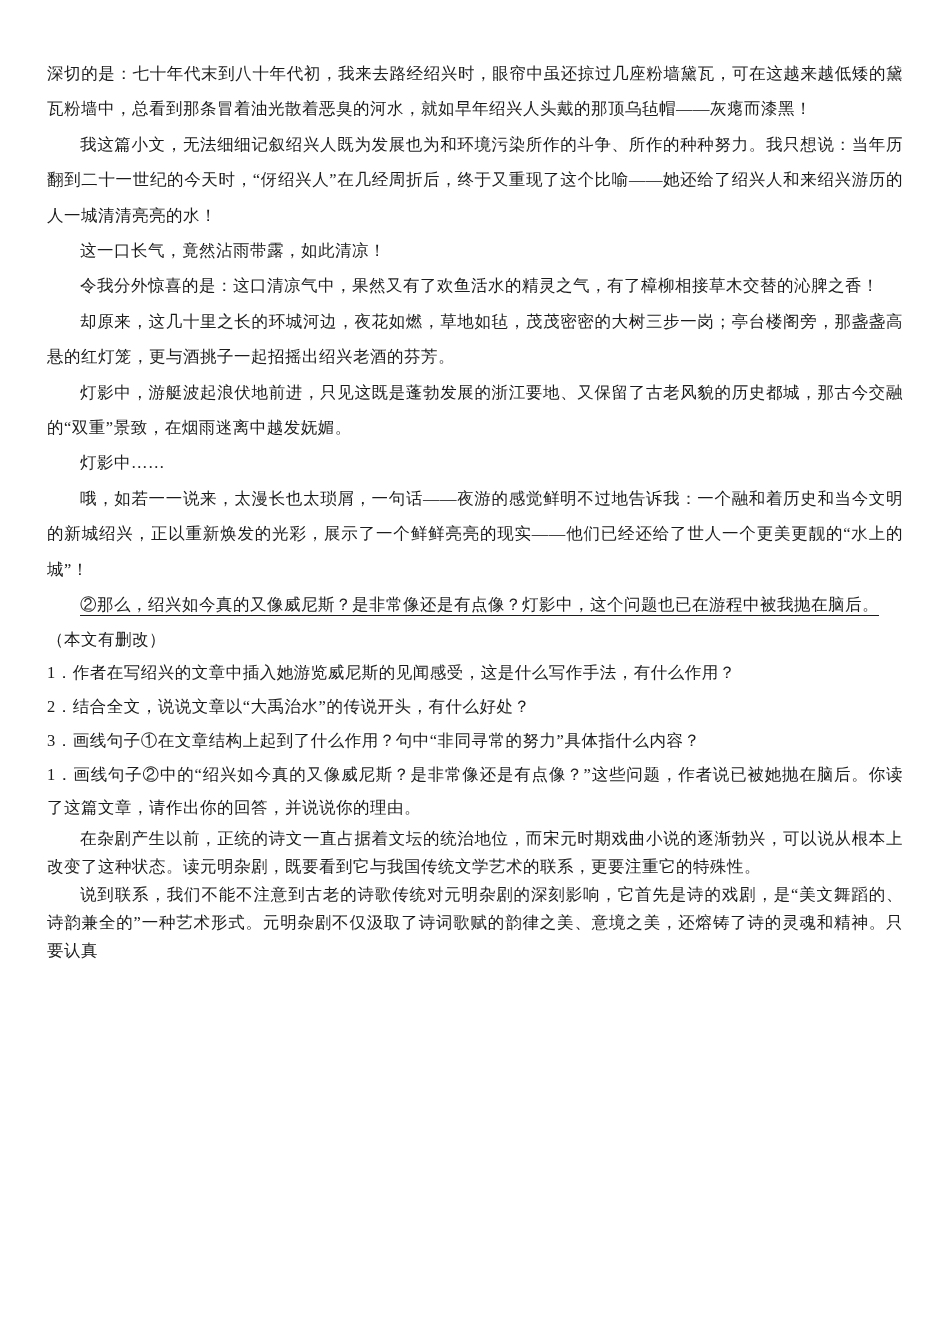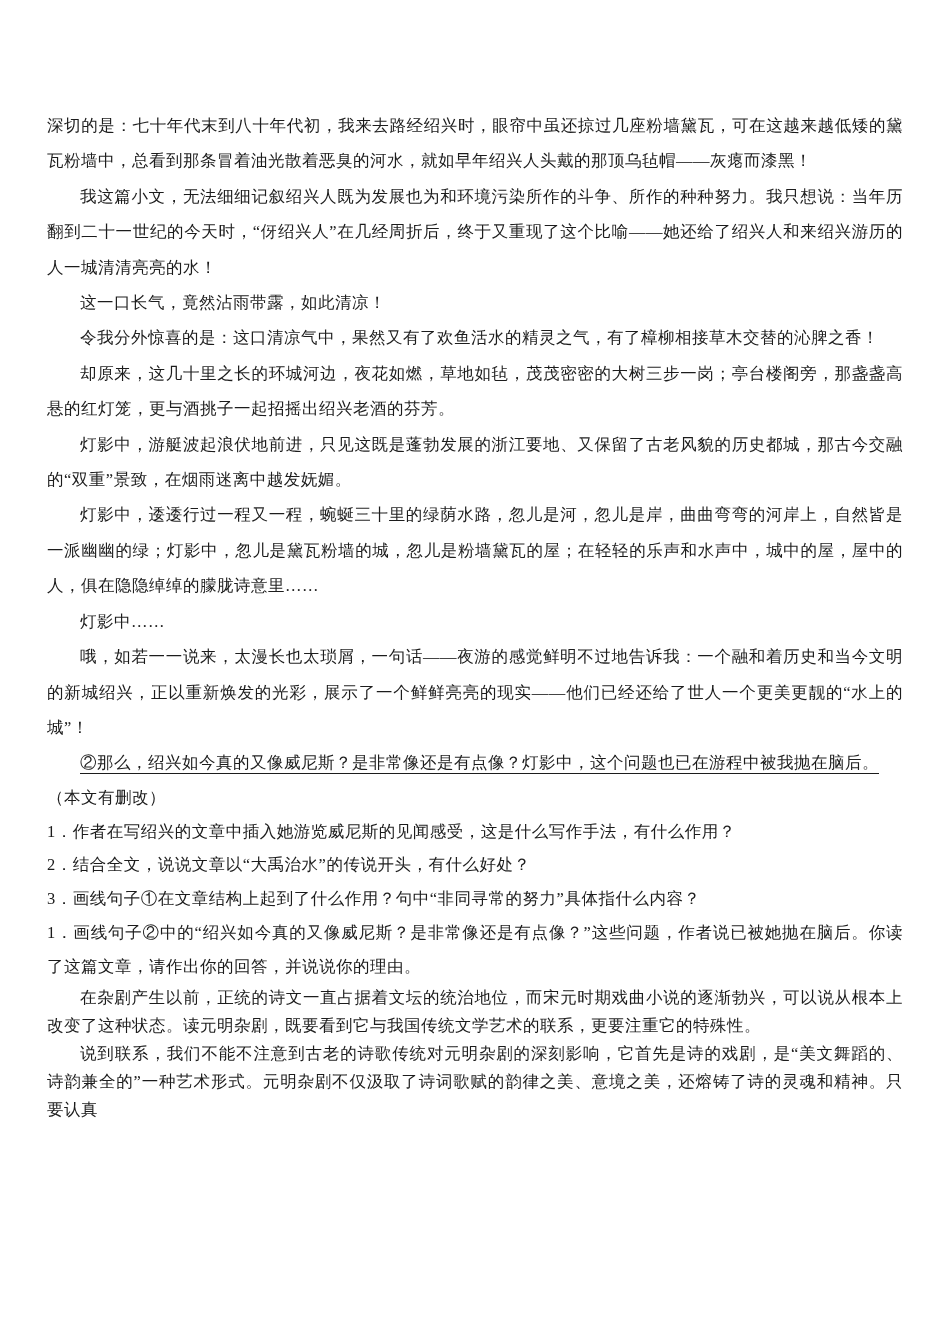--- a/index.html
+++ b/index.html
@@ -11,21 +11,21 @@
     width: 950px;
     height: 1344px;
     overflow: hidden;
     font-family: "Liberation Serif", "DejaVu Serif", serif;
     color: #1c1c1c;
   }
   .page {
     box-sizing: border-box;
     width: 950px;
     height: 1344px;
-    padding: 108px 47px 0 47px;
+    padding: 56px 47px 0 47px;
   }
   .passage p, .questions p, .note-line, .instruction-line {
     margin: 0;
     font-size: 16.5px;
     letter-spacing: 0.5px;
     text-align: justify;
     word-break: break-all;
   }
   .passage-1 p { line-height: 35.4px; }
   .passage-2 p { line-height: 28px; }
@@ -42,21 +42,20 @@
 
 <div class="page">
 
   <div class="passage passage-1">
       <p>深切的是：七十年代末到八十年代初，我来去路经绍兴时，眼帘中虽还掠过几座粉墙黛瓦，可在这越来越低矮的黛瓦粉墙中，总看到那条冒着油光散着恶臭的河水，就如早年绍兴人头戴的那顶乌毡帽——灰瘪而漆黑！</p>
       <p class="indent">我这篇小文，无法细细记叙绍兴人既为发展也为和环境污染所作的斗争、所作的种种努力。我只想说：当年历翻到二十一世纪的今天时，“伢绍兴人”在几经周折后，终于又重现了这个比喻——她还给了绍兴人和来绍兴游历的人一城清清亮亮的水！</p>
       <p class="indent">这一口长气，竟然沾雨带露，如此清凉！</p>
       <p class="indent">令我分外惊喜的是：这口清凉气中，果然又有了欢鱼活水的精灵之气，有了樟柳相接草木交替的沁脾之香！</p>
       <p class="indent">却原来，这几十里之长的环城河边，夜花如燃，草地如毡，茂茂密密的大树三步一岗；亭台楼阁旁，那盏盏高悬的红灯笼，更与酒挑子一起招摇出绍兴老酒的芬芳。</p>
       <p class="indent">灯影中，游艇波起浪伏地前进，只见这既是蓬勃发展的浙江要地、又保留了古老风貌的历史都城，那古今交融的“双重”景致，在烟雨迷离中越发妩媚。</p>
-      <p class="indent">灯影中，逶逶行过一程又一程，蜿蜒三十里的绿荫水路，忽儿是河，忽儿是岸，曲曲弯弯的河岸上，自然皆是一派幽幽的绿；灯影中，忽儿是黛瓦粉墙的城，忽儿是粉墙黛瓦的屋；在轻轻的乐声和水声中，城中的屋，屋中的人，俱在隐隐绰绰的朦胧诗意里……</p>
       <p class="indent">灯影中……</p>
       <p class="indent">哦，如若一一说来，太漫长也太琐屑，一句话——夜游的感觉鲜明不过地告诉我：一个融和着历史和当今文明的新城绍兴，正以重新焕发的光彩，展示了一个鲜鲜亮亮的现实——他们已经还给了世人一个更美更靓的“水上的城”！</p>
       <p class="indent underlined">②那么，绍兴如今真的又像威尼斯？是非常像还是有点像？灯影中，这个问题也已在游程中被我抛在脑后。</p>
     </div>
 
   <div class="note-line">（本文有删改）</div>
 
   <div class="questions">
       <p>1．作者在写绍兴的文章中插入她游览威尼斯的见闻感受，这是什么写作手法，有什么作用？</p>
       <p>2．结合全文，说说文章以“大禹治水”的传说开头，有什么好处？</p>

